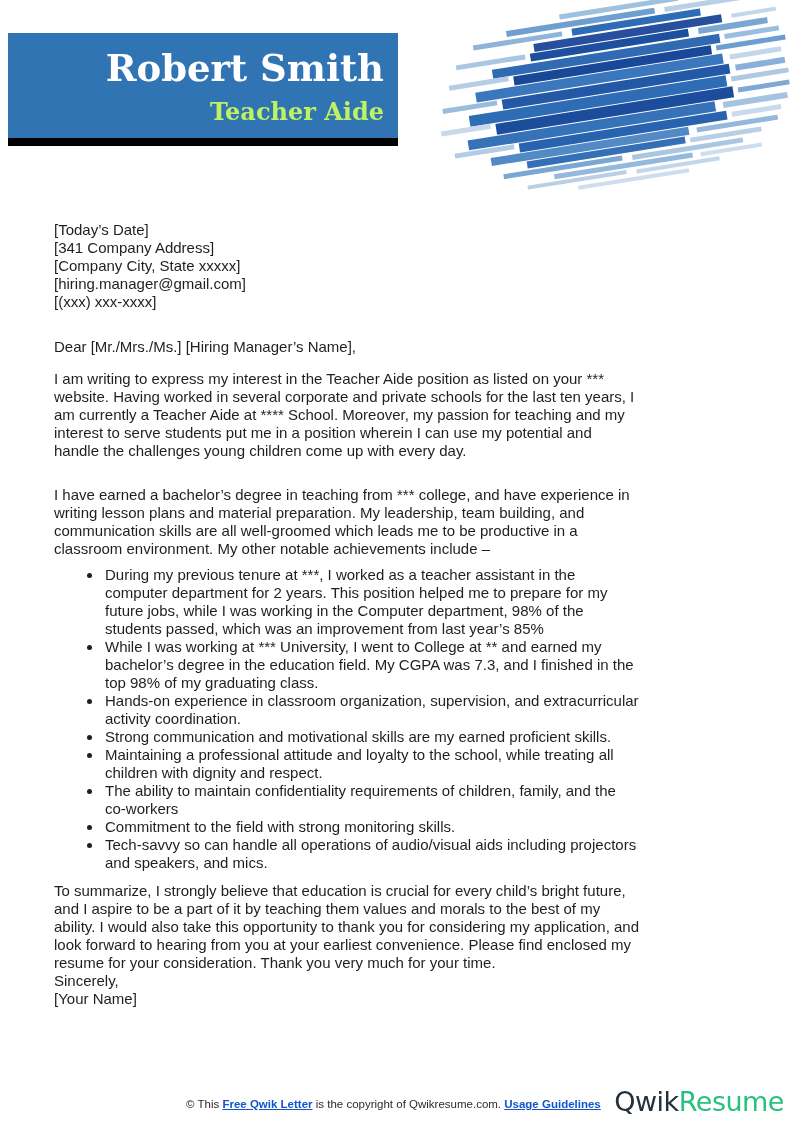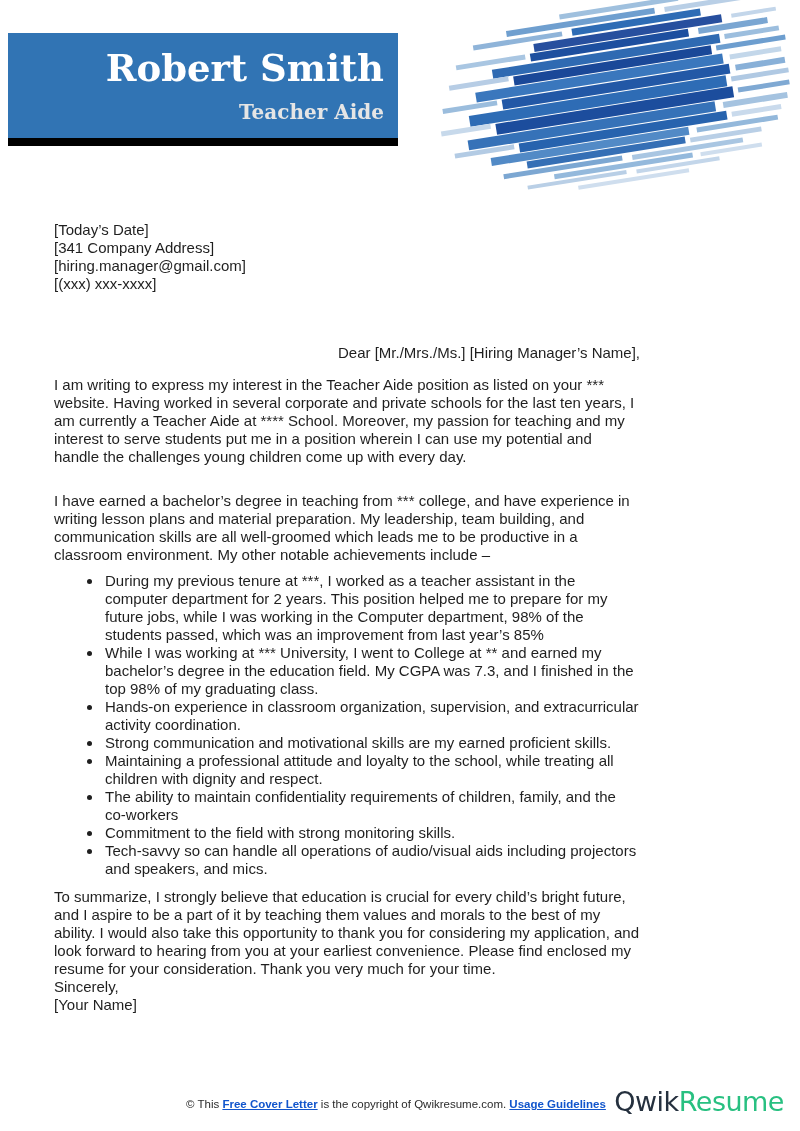--- a/index.html
+++ b/index.html
@@ -33,23 +33,23 @@
     line-height: 42px;
     color: #ffffff;
     white-space: nowrap;
   }
   .header-role {
     position: absolute;
     right: 14px;
     top: 64px;
     font-family: "DejaVu Serif", serif;
     font-weight: 700;
-    font-size: 20px;
+    font-size: 24px;
     line-height: 30px;
-    color: #e5e5e5;
+    color: #bef264;
     white-space: nowrap;
   }
 
   
   .streak-logo {
     position: absolute;
     left: 423px;
     top: 0px;
     width: 370px;
     height: 198px;
@@ -60,21 +60,21 @@
     position: absolute;
     left: 0; top: 0;
     width: 692px;
     padding: 0 52px 0 54px;
     box-sizing: border-box;
     font-size: 15px;
     line-height: 18px;
   }
   .date-line   { margin-top: 221px; }
   .address     { }
-  .salutation  { margin-top: 51px; text-align: right; }
+  .salutation  { margin-top: 27px; }
   .para-1      { margin-top: 14px; }
   .para-2      { margin-top: 26px; }
   ul.bullets {
     margin: 8px 0 0 0;
     padding-left: 49px;
   }
   ul.bullets li { padding-left: 2px; }
   .closing     { margin-top: 10px; }
   .signoff     { margin-top: 0; }
 
@@ -167,20 +167,21 @@
       <rect x="202" y="173" width="84" height="4" fill="#c3d6ea"></rect>
       <rect x="142" y="180" width="112" height="4" fill="#cfdeee"></rect>
     </g>
   </svg>
 
   <div class="letter">
     <div class="date-line">[Today’s Date]</div>
 
     <div class="address">
       <div>[341 Company Address]</div>
+      <div>[Company City, State xxxxx]</div>
       <div>[hiring.manager@gmail.com]</div>
       <div>[(xxx) xxx-xxxx]</div>
     </div>
 
     <div class="salutation">Dear [Mr./Mrs./Ms.] [Hiring Manager’s Name],</div>
 
     <div class="para-1">I am writing to express my interest in the Teacher Aide position as listed on your *** website. Having worked in several corporate and private schools for the last ten years, I am currently a Teacher Aide at **** School. Moreover, my passion for teaching and my interest to serve students put me in a position wherein I can use my potential and handle the challenges young children come up with every day.</div>
 
     <div class="para-2">I have earned a bachelor’s degree in teaching from *** college, and have experience in writing lesson plans and material preparation. My leadership, team building, and communication skills are all well-groomed which leads me to be productive in a classroom environment. My other notable achievements include –</div>
 
@@ -198,20 +199,20 @@
     <div class="closing">To summarize, I strongly believe that education is crucial for every child’s bright future, and I aspire to be a part of it by teaching them values and morals to the best of my ability. I would also take this opportunity to thank you for considering my application, and look forward to hearing from you at your earliest convenience. Please find enclosed my resume for your consideration. Thank you very much for your time.</div>
 
     <div class="signoff">
       <div>Sincerely,</div>
       <div>[Your Name]</div>
     </div>
   </div>
 
   <div class="footer">
     <div class="footer-note">
-      <span>© This </span><a>Free Cover Letter</a><span> is the copyright of Qwikresume.com. </span><a>Usage Guidelines</a>
+      <span>© This </span><a>Free Qwik Letter</a><span> is the copyright of Qwikresume.com. </span><a>Usage Guidelines</a>
     </div>
     <div class="brand">
       <span class="qwik">Qwik</span><span class="resume">Resume</span>
     </div>
   </div>
 
 </div>
 
 </body></html>

